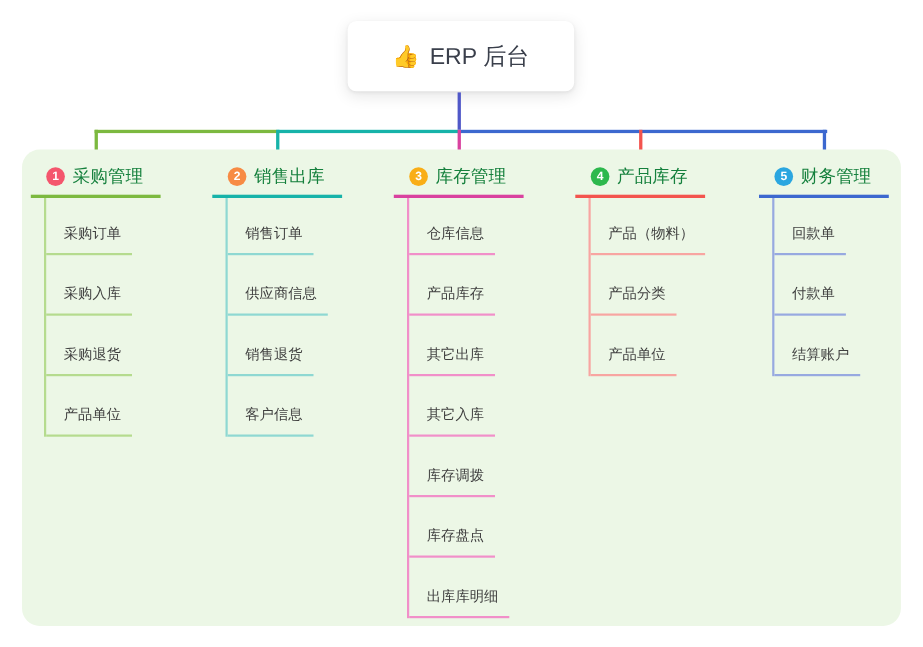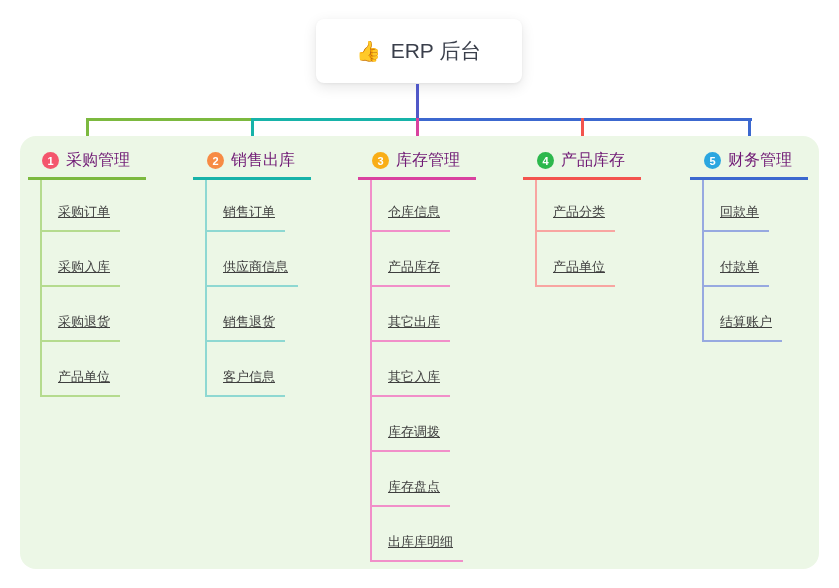--- a/index.html
+++ b/index.html
@@ -30,31 +30,31 @@
   .branch{position:absolute;top:150px;width:150px;}
   .branch .title-row{
     display:flex;align-items:center;width:118px;box-sizing:border-box;
     padding:0 0 6px 14px;border-bottom:3px solid var(--line);cursor:pointer;
   }
   .badge{
     width:17px;height:17px;border-radius:50%;flex:0 0 17px;
     display:flex;align-items:center;justify-content:center;
     color:#ffffff;font-size:11px;font-weight:600;background:var(--badge);
   }
-  .branch .title{margin-left:7px;font-size:16px;font-weight:500;color:#701a75;white-space:nowrap;}
+  .branch .title{margin-left:7px;font-size:16px;font-weight:500;color:#15803d;white-space:nowrap;}
   .branch ul{
     list-style:none;margin:0 0 0 12px;padding:0;
     border-left:2px solid var(--light);
   }
   .branch li{
     box-sizing:border-box;height:55px;width:fit-content;
     display:flex;align-items:flex-end;
     padding:0 10px 9px 16px;
     border-bottom:2px solid var(--light);
-    font-size:13px;color:#3f3f3f;white-space:nowrap;cursor:pointer;text-decoration:underline;
+    font-size:13px;color:#3f3f3f;white-space:nowrap;cursor:pointer;
   }
   .branch li:first-child{height:52px;}
 </style>
 </head>
 <body>
 
 <div class="canvas">
 
   <div class="root-card">
     <span class="emoji">👍</span>
@@ -116,20 +116,21 @@
       <li>出库库明细</li>
     </ul>
   </div>
 
   <div class="branch" style="left: 523px; --line: #f3544e; --light: #f8a5a1; --badge: #2db84d;">
     <div class="title-row">
       <span class="badge">4</span>
       <span class="title">产品库存</span>
     </div>
     <ul>
+      <li>产品（物料）</li>
       <li>产品分类</li>
       <li>产品单位</li>
     </ul>
   </div>
 
   <div class="branch" style="left: 690px; --line: #3c68cf; --light: #97a9e0; --badge: #2aa6e0;">
     <div class="title-row">
       <span class="badge">5</span>
       <span class="title">财务管理</span>
     </div>

